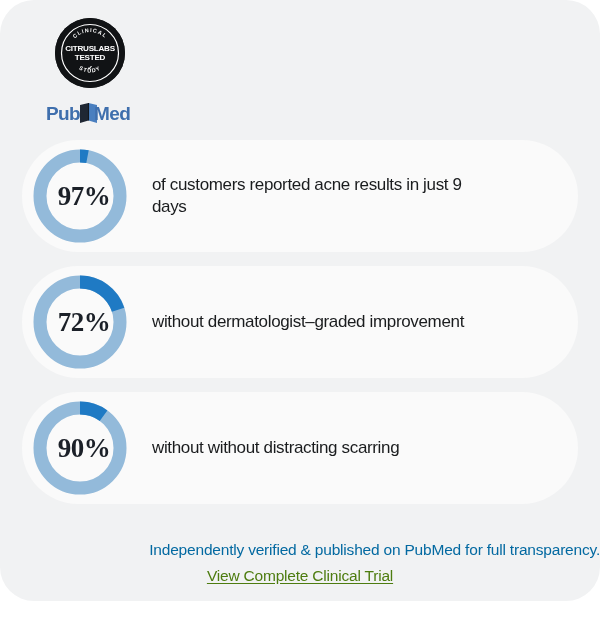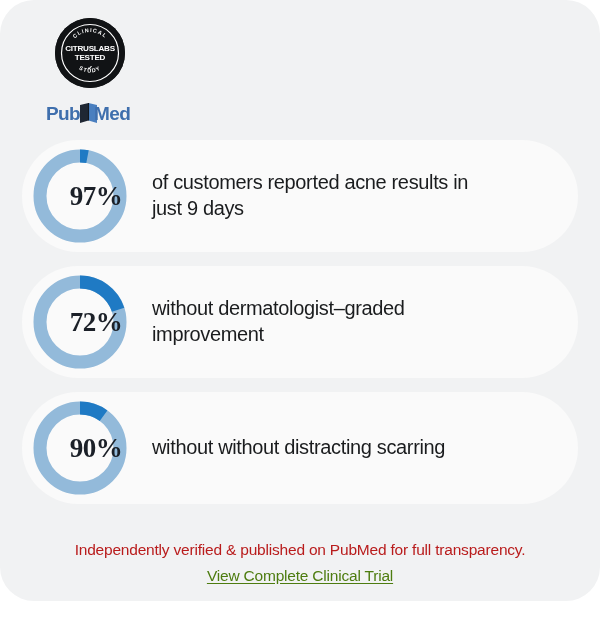--- a/index.html
+++ b/index.html
@@ -99,56 +99,57 @@
     flex: 0 0 auto;
     width: 100px;
     height: 100px;
     margin-left: 8px;
     display: block;
   }
   .donut svg { display: block; }
 
   .donut-label {
     position: absolute;
-    left: 16px;
+    left: 4px;
     top: 0;
     width: 100px;
     height: 100px;
     display: flex;
     align-items: center;
     justify-content: center;
     font-family: "Liberation Serif", serif;
     font-weight: bold;
     font-size: 27px;
     letter-spacing: -0.5px;
     color: #1b2028;
   }
 
   .card-text {
     margin-left: 22px;
-    font-size: 20px;
+    font-size: 17px;
     line-height: 1.28;
     letter-spacing: -0.35px;
     color: #1a1c1e;
     max-width: 340px;
   }
 
   
   .footer {
     position: absolute;
     left: 0;
     top: 540px;
     width: 600px;
     text-align: center;
   }
   .footer-note {
     font-size: 15.5px;
     letter-spacing: -0.2px;
-    color: #b91c1c;
+    color: #0369a1;
     line-height: 1.35;
+    text-align: right;
   }
   .footer-link {
     display: inline-block;
     margin-top: 6px;
     font-size: 15.5px;
     letter-spacing: -0.2px;
     color: #4d7c0f;
     text-decoration: underline;
     text-underline-offset: 2px;
     cursor: pointer;

